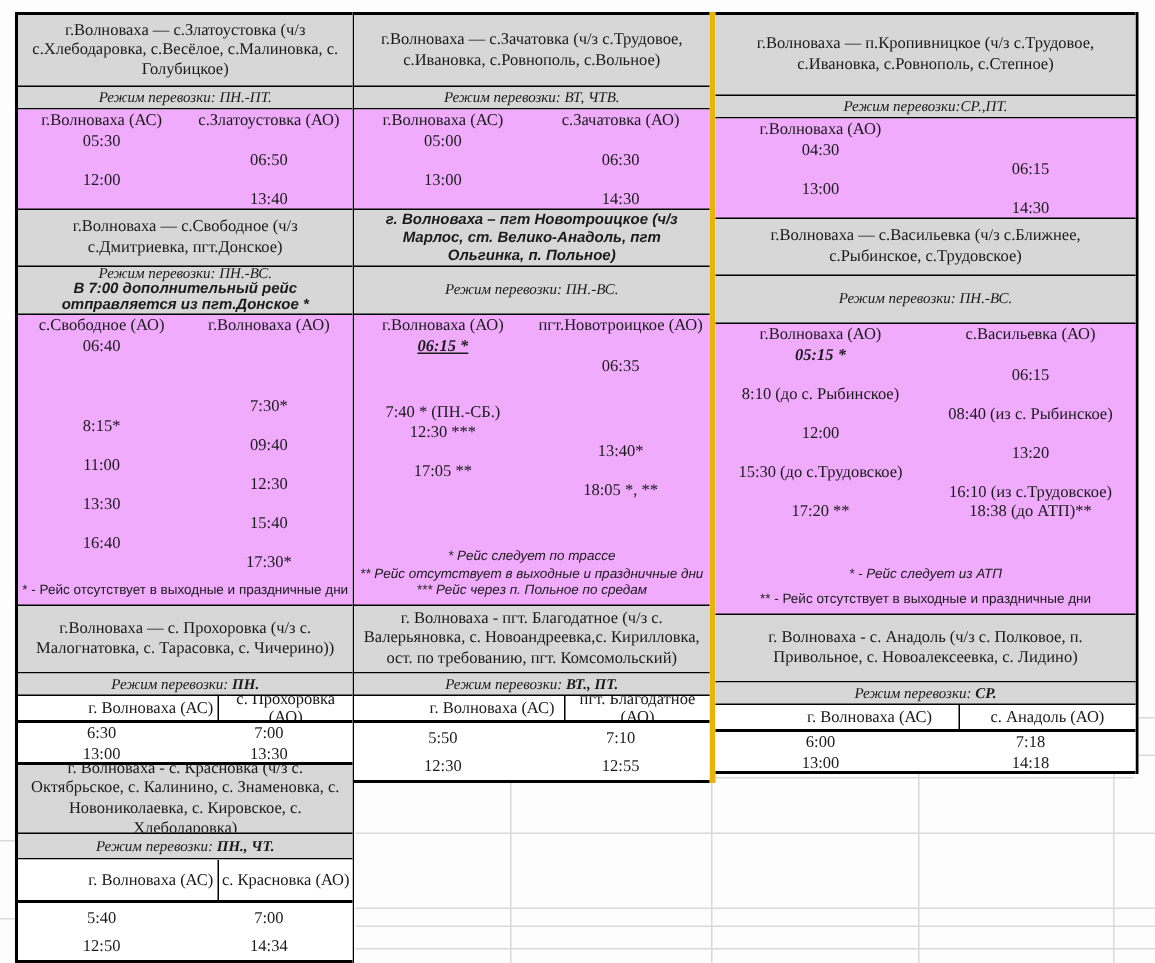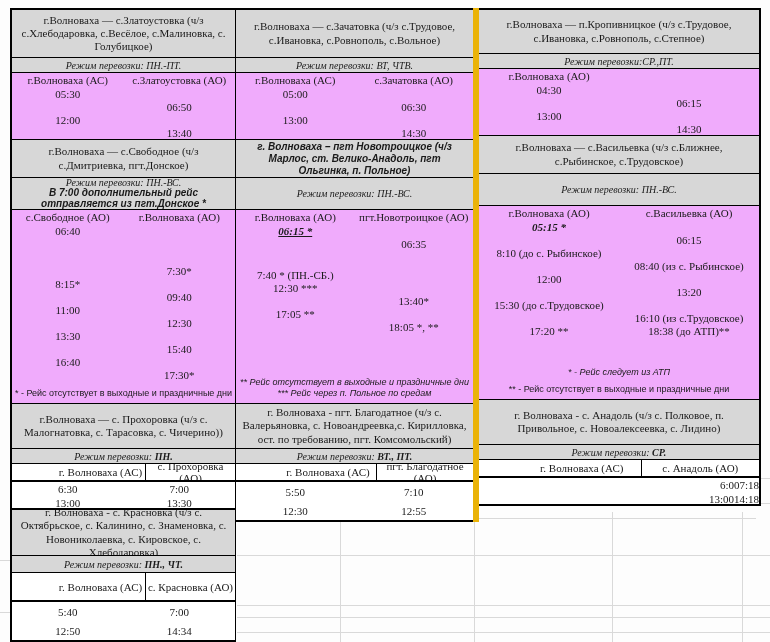--- a/index.html
+++ b/index.html
@@ -4,21 +4,21 @@
 <style>
   html,body{margin:0;padding:0;}
   body{
     width:770px;height:642px;position:relative;overflow:hidden;
     background:#fdfdfd;color:#1a1a1a;
     font-family:"Liberation Serif", serif;
   }
   .stage{position:absolute;left:10px;top:8px;display:flex;align-items:flex-start;}
   .col{display:flex;flex-direction:column;background:#fff;}
   .col-1{border-left:2px solid #000;border-right:1px solid #000;}
-  .col-2{border-right:6px solid #eab308;justify-content:center;}
+  .col-2{border-right:4px solid #eab308;justify-content:center;}
   .col-3{border-right:2px solid #000;}
   .col > .block:first-child{border-top:2px solid #000;}
   .block{box-sizing:border-box;border-bottom:1px solid #000;overflow:hidden;}
 
   .title{
     background:var(--header-bg,#d7d7d7);
     display:flex;align-items:center;justify-content:center;
     text-align:center;font-size:11px;line-height:1.2;padding:1px 6px;
   }
   .title.sans-it{font-family:"Liberation Sans",sans-serif;font-style:italic;font-weight:bold;font-size:10px;}
@@ -259,20 +259,21 @@
         </div>
         <div class="srow">
           <div class="cell">17:05 **</div>
           <div class="cell"></div>
         </div>
         <div class="srow">
           <div class="cell"></div>
           <div class="cell">18:05 *, **</div>
         </div>
         <div class="footnotes">
+          <div class="footnote">* Рейс следует по трассе</div>
           <div class="footnote">** Рейс отсутствует в выходные и праздничные дни</div>
           <div class="footnote">*** Рейс через п. Польное по средам</div>
         </div>
       </div>
       <div class="block title" style="height: 45px;">г. Волноваха - пгт. Благодатное (ч/з с. Валерьяновка, с. Новоандреевка,с. Кирилловка, ост. по требованию, пгт. Комсомольский)</div>
       <div class="block regime" style="height: 15px;">
         <div class="regime-line"><span>Режим перевозки: </span><span class="period bp">ВТ., ПТ.</span></div>
       </div>
       <div class="block subheader" style="height: 18px;">
         <div class="cell lc">г. Волноваха (АС)</div>
@@ -283,21 +284,21 @@
           <div class="cell">5:50</div>
           <div class="cell">7:10</div>
         </div>
         <div class="srow">
           <div class="cell">12:30</div>
           <div class="cell">12:55</div>
         </div>
       </div>
     </div>
     <div class="col col-3" style="width: 280px;">
-      <div class="block title" style="height: 46px;">г.Волноваха — п.Кропивницкое (ч/з с.Трудовое, с.Ивановка, с.Ровнополь, с.Степное)</div>
+      <div class="block title" style="height: 56px;">г.Волноваха — п.Кропивницкое (ч/з с.Трудовое, с.Ивановка, с.Ровнополь, с.Степное)</div>
       <div class="block regime" style="height: 15px;">
         <div class="regime-line"><span>Режим перевозки:</span><span class="period">СР.,ПТ.</span></div>
       </div>
       <div class="block schedule" style="height: 67px;">
         <div class="srow hdr">
           <div class="cell">г.Волноваха (АО)</div>
         </div>
         <div class="srow">
           <div class="cell">04:30</div>
           <div class="cell"></div>
@@ -366,21 +367,21 @@
         </div>
       </div>
       <div class="block title" style="height: 45px;">г. Волноваха - с. Анадоль (ч/з с. Полковое, п. Привольное, с. Новоалексеевка, с. Лидино)</div>
       <div class="block regime" style="height: 15px;">
         <div class="regime-line"><span>Режим перевозки: </span><span class="period bp">СР.</span></div>
       </div>
       <div class="block subheader" style="height: 18px;">
         <div class="cell lc">г. Волноваха (АС)</div>
         <div class="cell">с. Анадоль (АО)</div>
       </div>
-      <div class="block times2" style="height: 28px; align-items: flex-end;">
+      <div class="block times2" style="height: 28px;">
         <div class="srow">
           <div class="cell">6:00</div>
           <div class="cell">7:18</div>
         </div>
         <div class="srow">
           <div class="cell">13:00</div>
           <div class="cell">14:18</div>
         </div>
       </div>
     </div>

